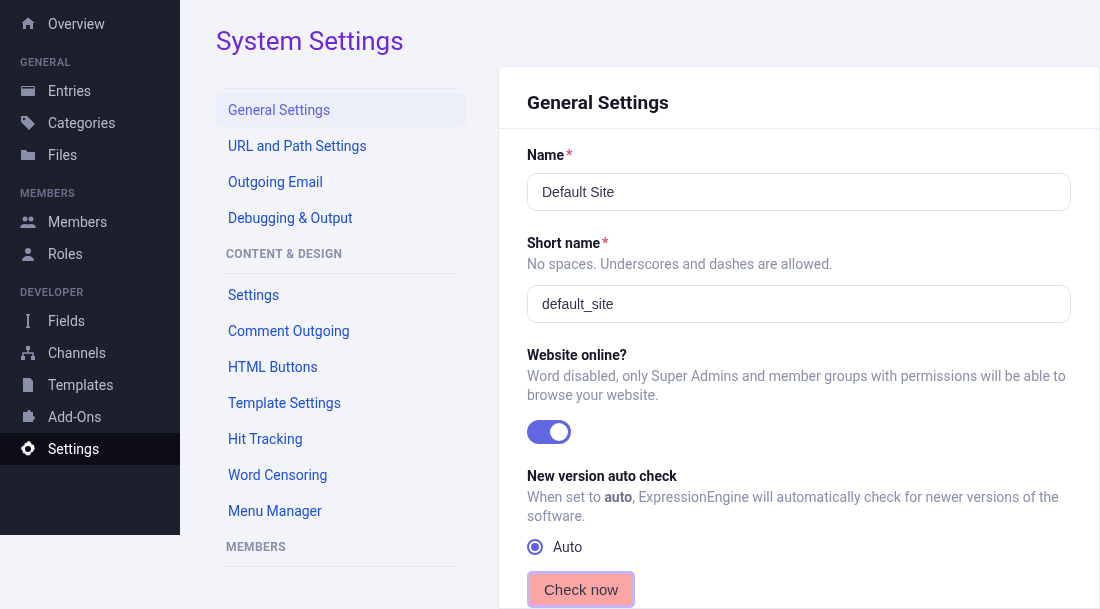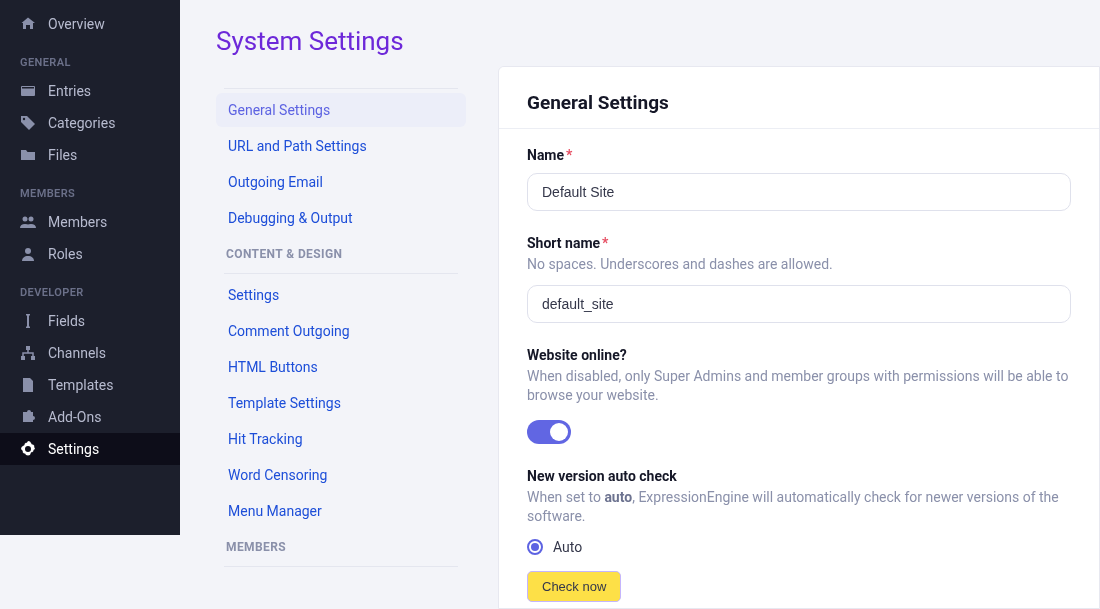--- a/index.html
+++ b/index.html
@@ -192,24 +192,24 @@
     position: absolute;
     top: 2px; left: 2px;
     width: 8px; height: 8px;
     background: #5d63e2;
     border-radius: 50%;
   }
   .btn-secondary {
     margin-top: 16px;
     display: inline-block;
     padding: 7px 14px;
-    border: 1px solid #c4b5fd;
+    border: 3px solid #c4b5fd;
     border-radius: 5px;
-    background: #fde047;
-    font-size: 13px;
+    background: #fca5a5;
+    font-size: 15px;
     color: #34374a;
     cursor: pointer;
   }
   svg { display:block; }
 </style>
 </head>
 <body>
 
 <nav class="ee-sidebar">
   <div class="item">
@@ -360,21 +360,21 @@
       <div class="field">
         <div class="field-label">
           <span>Short name</span><span class="req">*</span>
         </div>
         <div class="field-desc">No spaces. Underscores and dashes are allowed.</div>
         <input class="text-input" type="text" value="default_site" style="">
       </div>
 
       <div class="field">
         <div class="field-label">Website online?</div>
-        <div class="field-desc">When disabled, only Super Admins and member groups with permissions will be able to browse your website.</div>
+        <div class="field-desc">Word disabled, only Super Admins and member groups with permissions will be able to browse your website.</div>
         <div class="toggle">
           <div class="knob"></div>
         </div>
       </div>
 
       <div class="field" style="padding-bottom:24px;">
         <div class="field-label">New version auto check</div>
         <div class="field-desc">
           <span>When set to </span><b>auto</b><span>, ExpressionEngine will automatically check for newer versions of the software.</span>
         </div>

